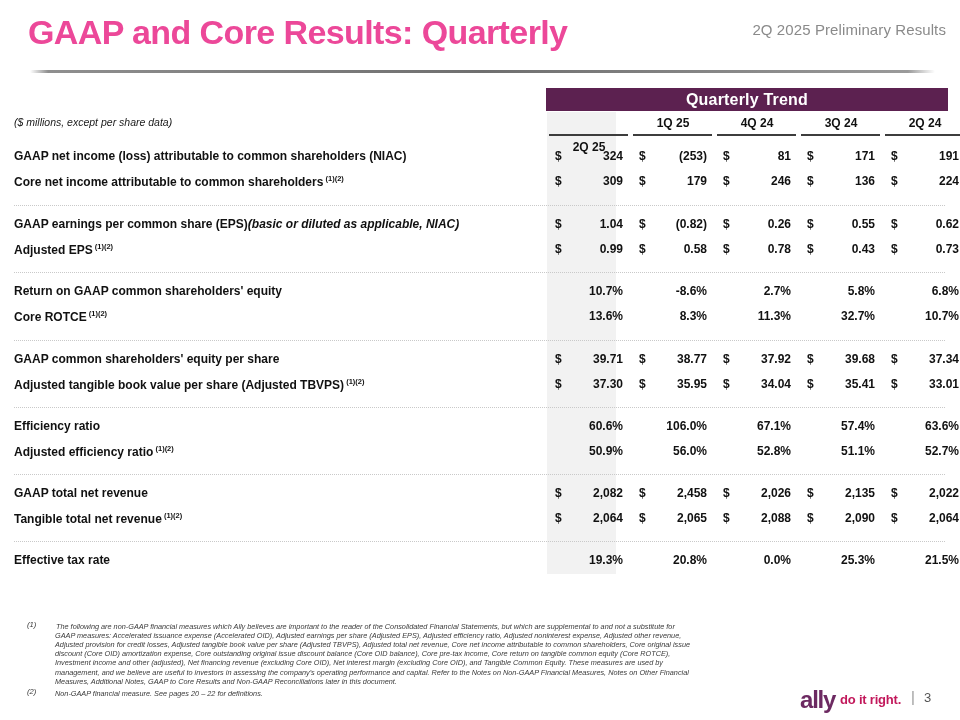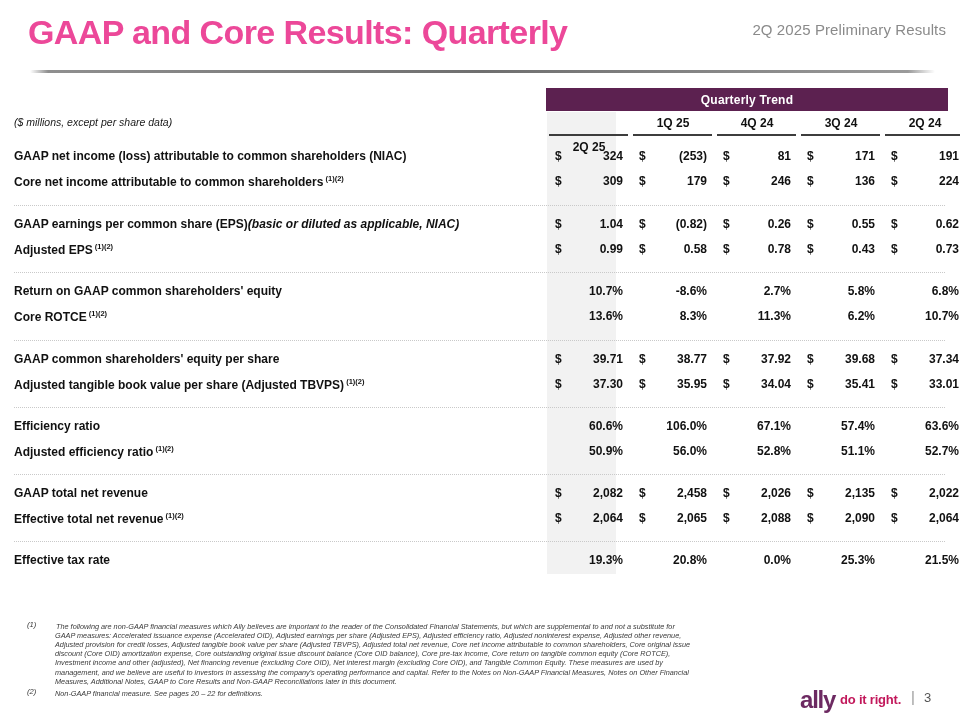--- a/index.html
+++ b/index.html
@@ -25,21 +25,21 @@
   }
   
   .table-wrap{position:absolute;left:0;top:0;width:960px;height:600px;}
   .col-highlight{
     position:absolute;left:547px;top:112px;width:69px;height:462px;
     background:#f2f2f2;
   }
   .trend-bar{
     position:absolute;left:546px;top:88px;width:402px;height:23px;
     background:#5c2150;color:#ffffff;
-    font-size:12px;font-weight:bold;
+    font-size:16px;font-weight:bold;
     display:flex;align-items:center;justify-content:center;
     letter-spacing:.2px;
   }
   .unit-note{
     position:absolute;left:14px;top:116px;
     font-size:10.5px;font-style:italic;color:#1a1a1a;
   }
   .colhead{
     position:absolute;top:114px;height:18px;
     font-size:12px;font-weight:bold;color:#111;
@@ -209,21 +209,21 @@
       <div class="cell pct" style="left: 547px; top: 309px;">
         <span class="val">13.6%</span>
       </div>
       <div class="cell pct" style="left: 631px; top: 309px;">
         <span class="val">8.3%</span>
       </div>
       <div class="cell pct" style="left: 715px; top: 309px;">
         <span class="val">11.3%</span>
       </div>
       <div class="cell pct" style="left: 799px; top: 309px;">
-        <span class="val">6.2%</span>
+        <span class="val">32.7%</span>
       </div>
       <div class="cell pct" style="left: 883px; top: 309px;">
         <span class="val">10.7%</span>
       </div>
       <div class="rowlabel" style="top: 352px;"><span>GAAP common shareholders' equity per share</span></div>
       <div class="cell" style="left: 547px; top: 352px;">
         <span class="cur">$</span>
         <span class="val">39.71</span>
       </div>
       <div class="cell" style="left: 631px; top: 352px;">
@@ -309,21 +309,21 @@
         <span class="val">2,026</span>
       </div>
       <div class="cell" style="left: 799px; top: 486px;">
         <span class="cur">$</span>
         <span class="val">2,135</span>
       </div>
       <div class="cell" style="left: 883px; top: 486px;">
         <span class="cur">$</span>
         <span class="val">2,022</span>
       </div>
-      <div class="rowlabel" style="top: 511px;"><span>Effective total net revenue</span><span class="sup"> (1)(2)</span></div>
+      <div class="rowlabel" style="top: 511px;"><span>Tangible total net revenue</span><span class="sup"> (1)(2)</span></div>
       <div class="cell" style="left: 547px; top: 511px;">
         <span class="cur">$</span>
         <span class="val">2,064</span>
       </div>
       <div class="cell" style="left: 631px; top: 511px;">
         <span class="cur">$</span>
         <span class="val">2,065</span>
       </div>
       <div class="cell" style="left: 715px; top: 511px;">
         <span class="cur">$</span>

